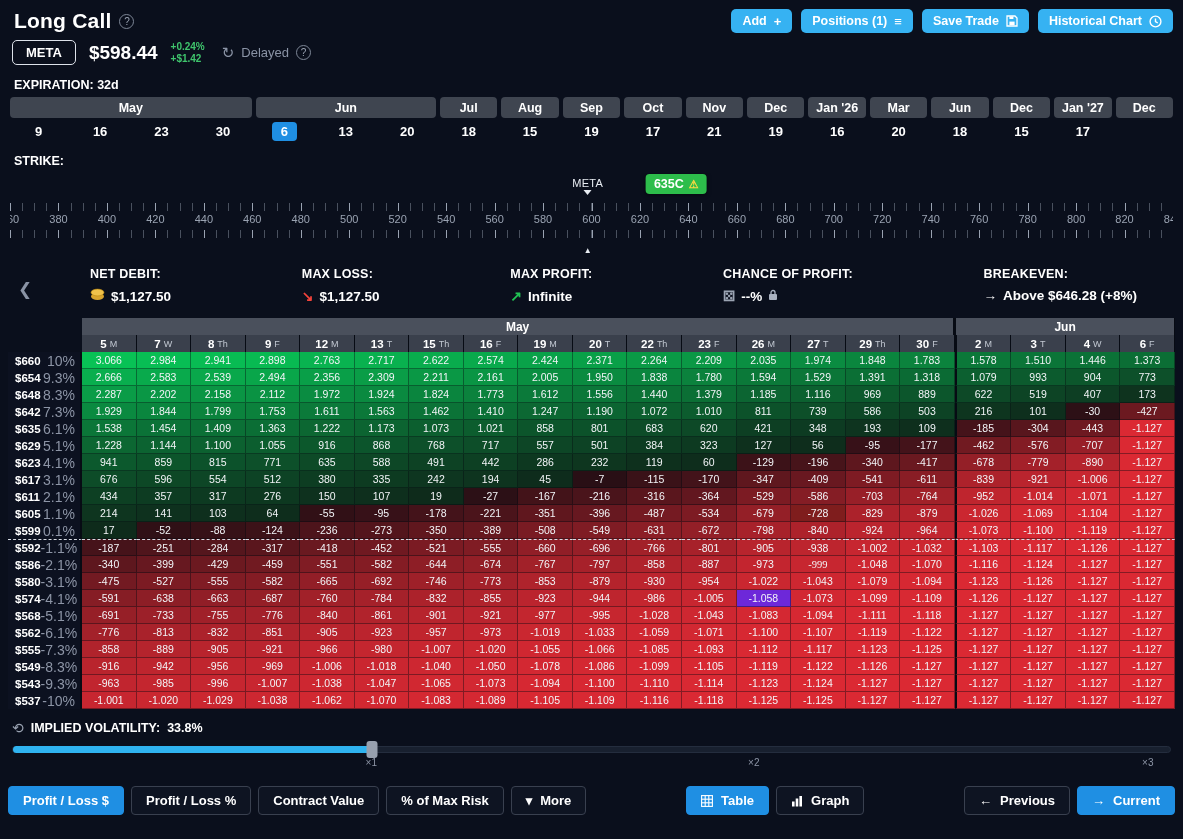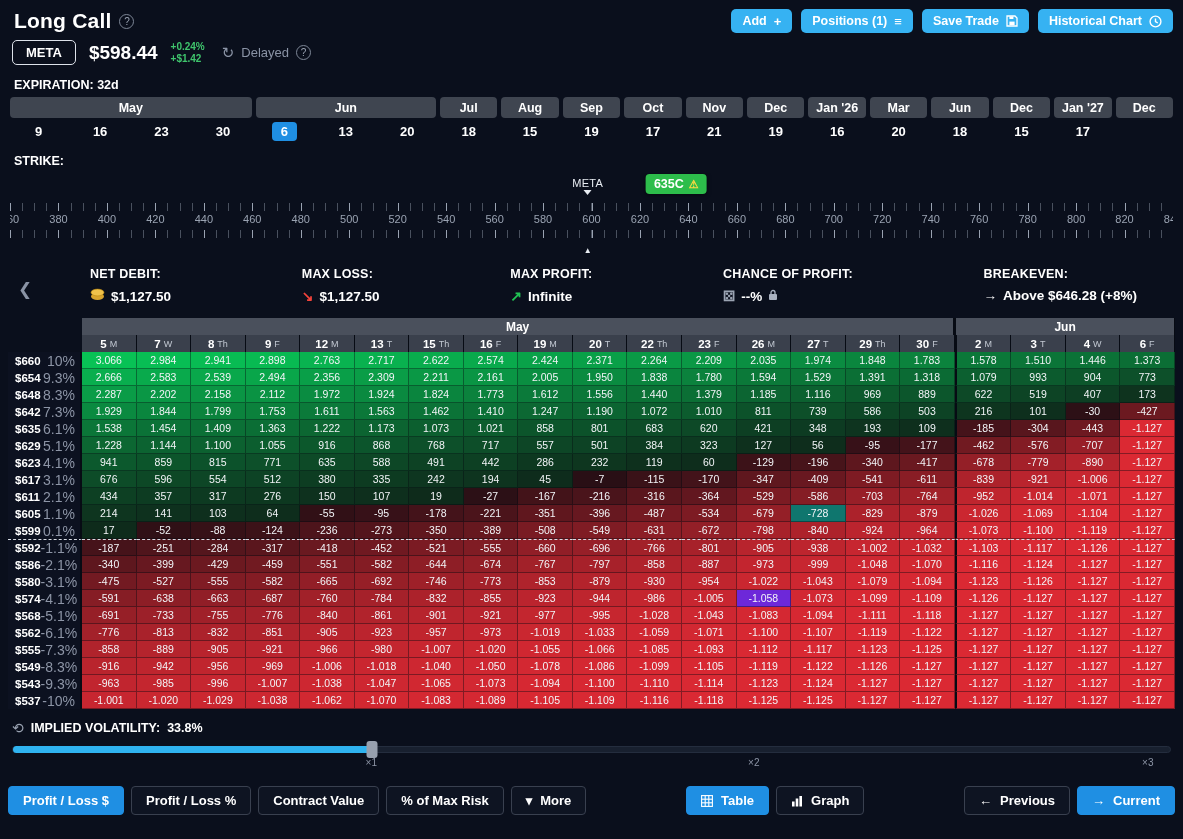--- a/index.html
+++ b/index.html
@@ -728,21 +728,21 @@
       <div class="td" style="background: rgb(14, 45, 28);">64</div>
       <div class="td" style="background: rgb(49, 16, 22);">-55</div>
       <div class="td" style="background: rgb(55, 17, 24);">-95</div>
       <div class="td" style="background: rgb(68, 19, 26);">-178</div>
       <div class="td" style="background: rgb(75, 20, 27);">-221</div>
       <div class="td" style="background: rgb(96, 23, 30);">-351</div>
       <div class="td" style="background: rgb(103, 24, 32);">-396</div>
       <div class="td" style="background: rgb(117, 26, 34);">-487</div>
       <div class="td" style="background: rgb(125, 27, 35);">-534</div>
       <div class="td" style="background: rgb(148, 31, 39);">-679</div>
-      <div class="td" style="background: #0f766e;">-728</div>
+      <div class="td" style="background: #7f1d1d;">-728</div>
       <div class="td" style="background: rgb(172, 34, 43);">-829</div>
       <div class="td" style="background: rgb(180, 35, 44);">-879</div>
       <div class="td month-sep" style="background: rgb(203, 39, 48);">-1.026</div>
       <div class="td" style="background: rgb(210, 40, 49);">-1.069</div>
       <div class="td" style="background: rgb(215, 40, 50);">-1.104</div>
       <div class="td" style="background: rgb(219, 41, 51);">-1.127</div>
     </div>
     <div class="tr">
       <div class="rh">
         <b>$599</b>
@@ -806,21 +806,21 @@
       <div class="td" style="background: rgb(113, 26, 33);">-459</div>
       <div class="td" style="background: rgb(128, 28, 36);">-551</div>
       <div class="td" style="background: rgb(132, 28, 36);">-582</div>
       <div class="td" style="background: rgb(142, 30, 38);">-644</div>
       <div class="td" style="background: rgb(147, 31, 39);">-674</div>
       <div class="td" style="background: rgb(162, 33, 41);">-767</div>
       <div class="td" style="background: rgb(167, 33, 42);">-797</div>
       <div class="td" style="background: rgb(176, 35, 44);">-858</div>
       <div class="td" style="background: rgb(181, 35, 45);">-887</div>
       <div class="td" style="background: rgb(195, 37, 47);">-973</div>
-      <div class="td" style="background: rgb(199, 38, 48);">-999</div>
+      <div class="td" style="background: rgb(199, 38, 48); font-family: Liberation Serif, serif;">-999</div>
       <div class="td" style="background: rgb(206, 39, 49);">-1.048</div>
       <div class="td" style="background: rgb(210, 40, 49);">-1.070</div>
       <div class="td month-sep" style="background: rgb(217, 41, 51);">-1.116</div>
       <div class="td" style="background: rgb(219, 41, 51);">-1.124</div>
       <div class="td" style="background: rgb(219, 41, 51);">-1.127</div>
       <div class="td" style="background: rgb(219, 41, 51);">-1.127</div>
     </div>
     <div class="tr">
       <div class="rh">
         <b>$580</b>

